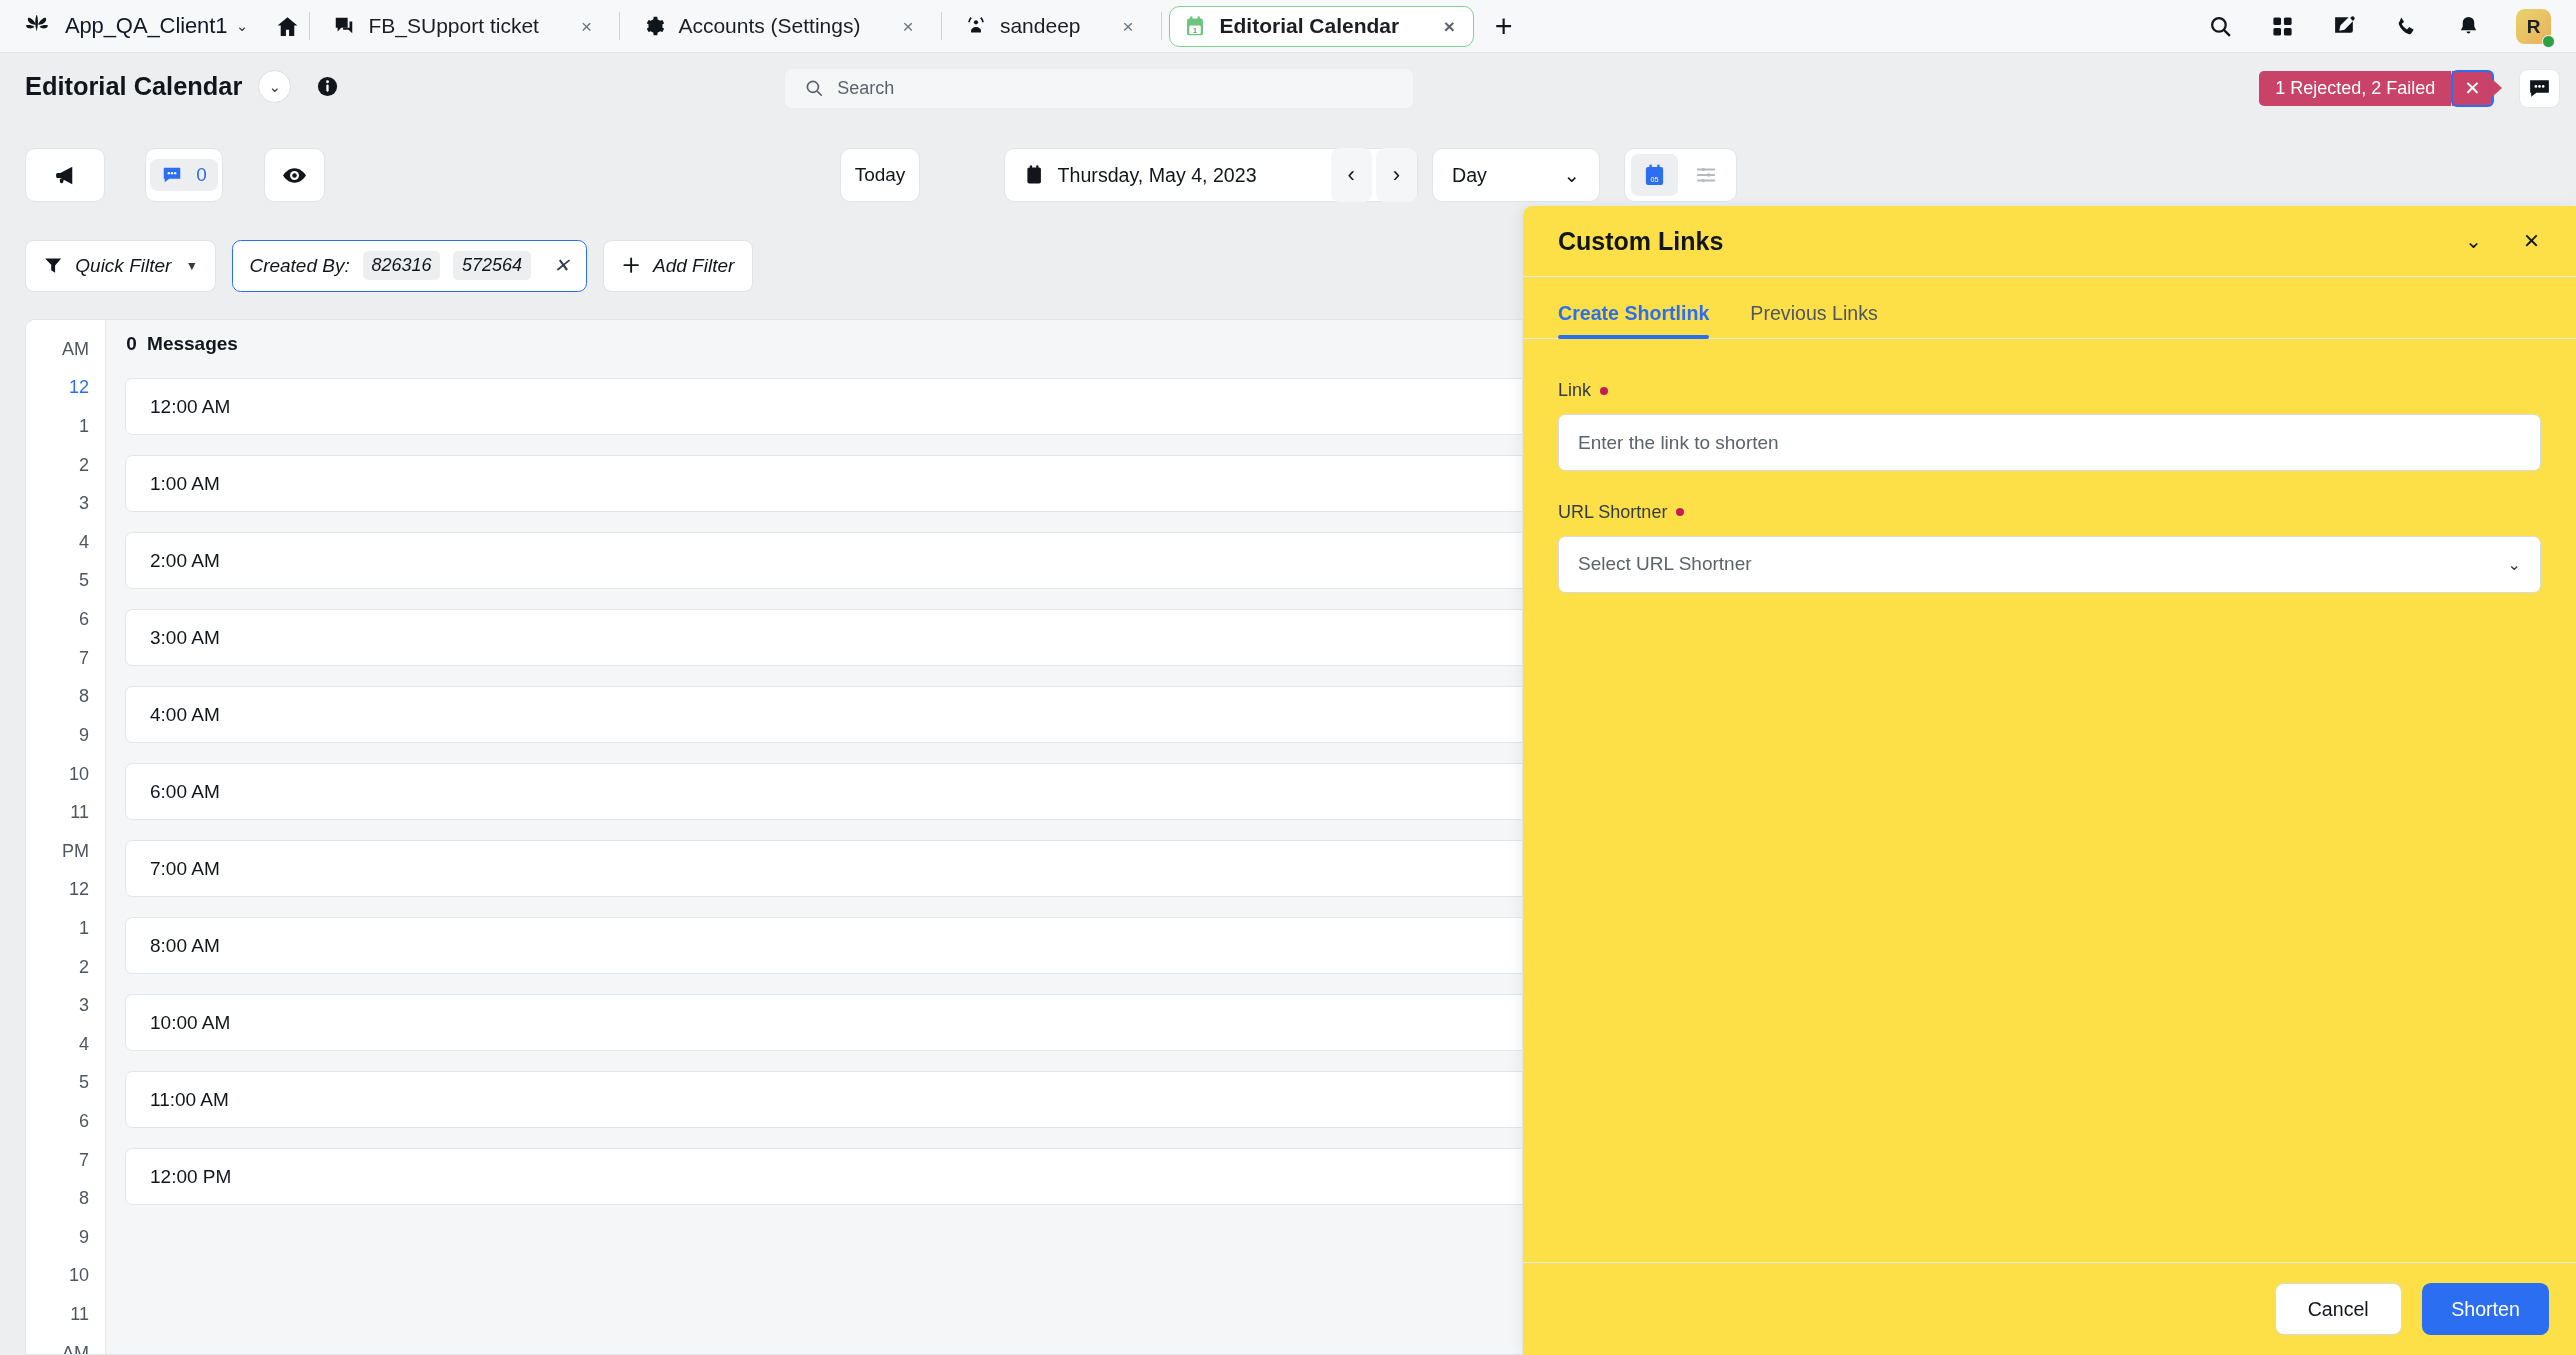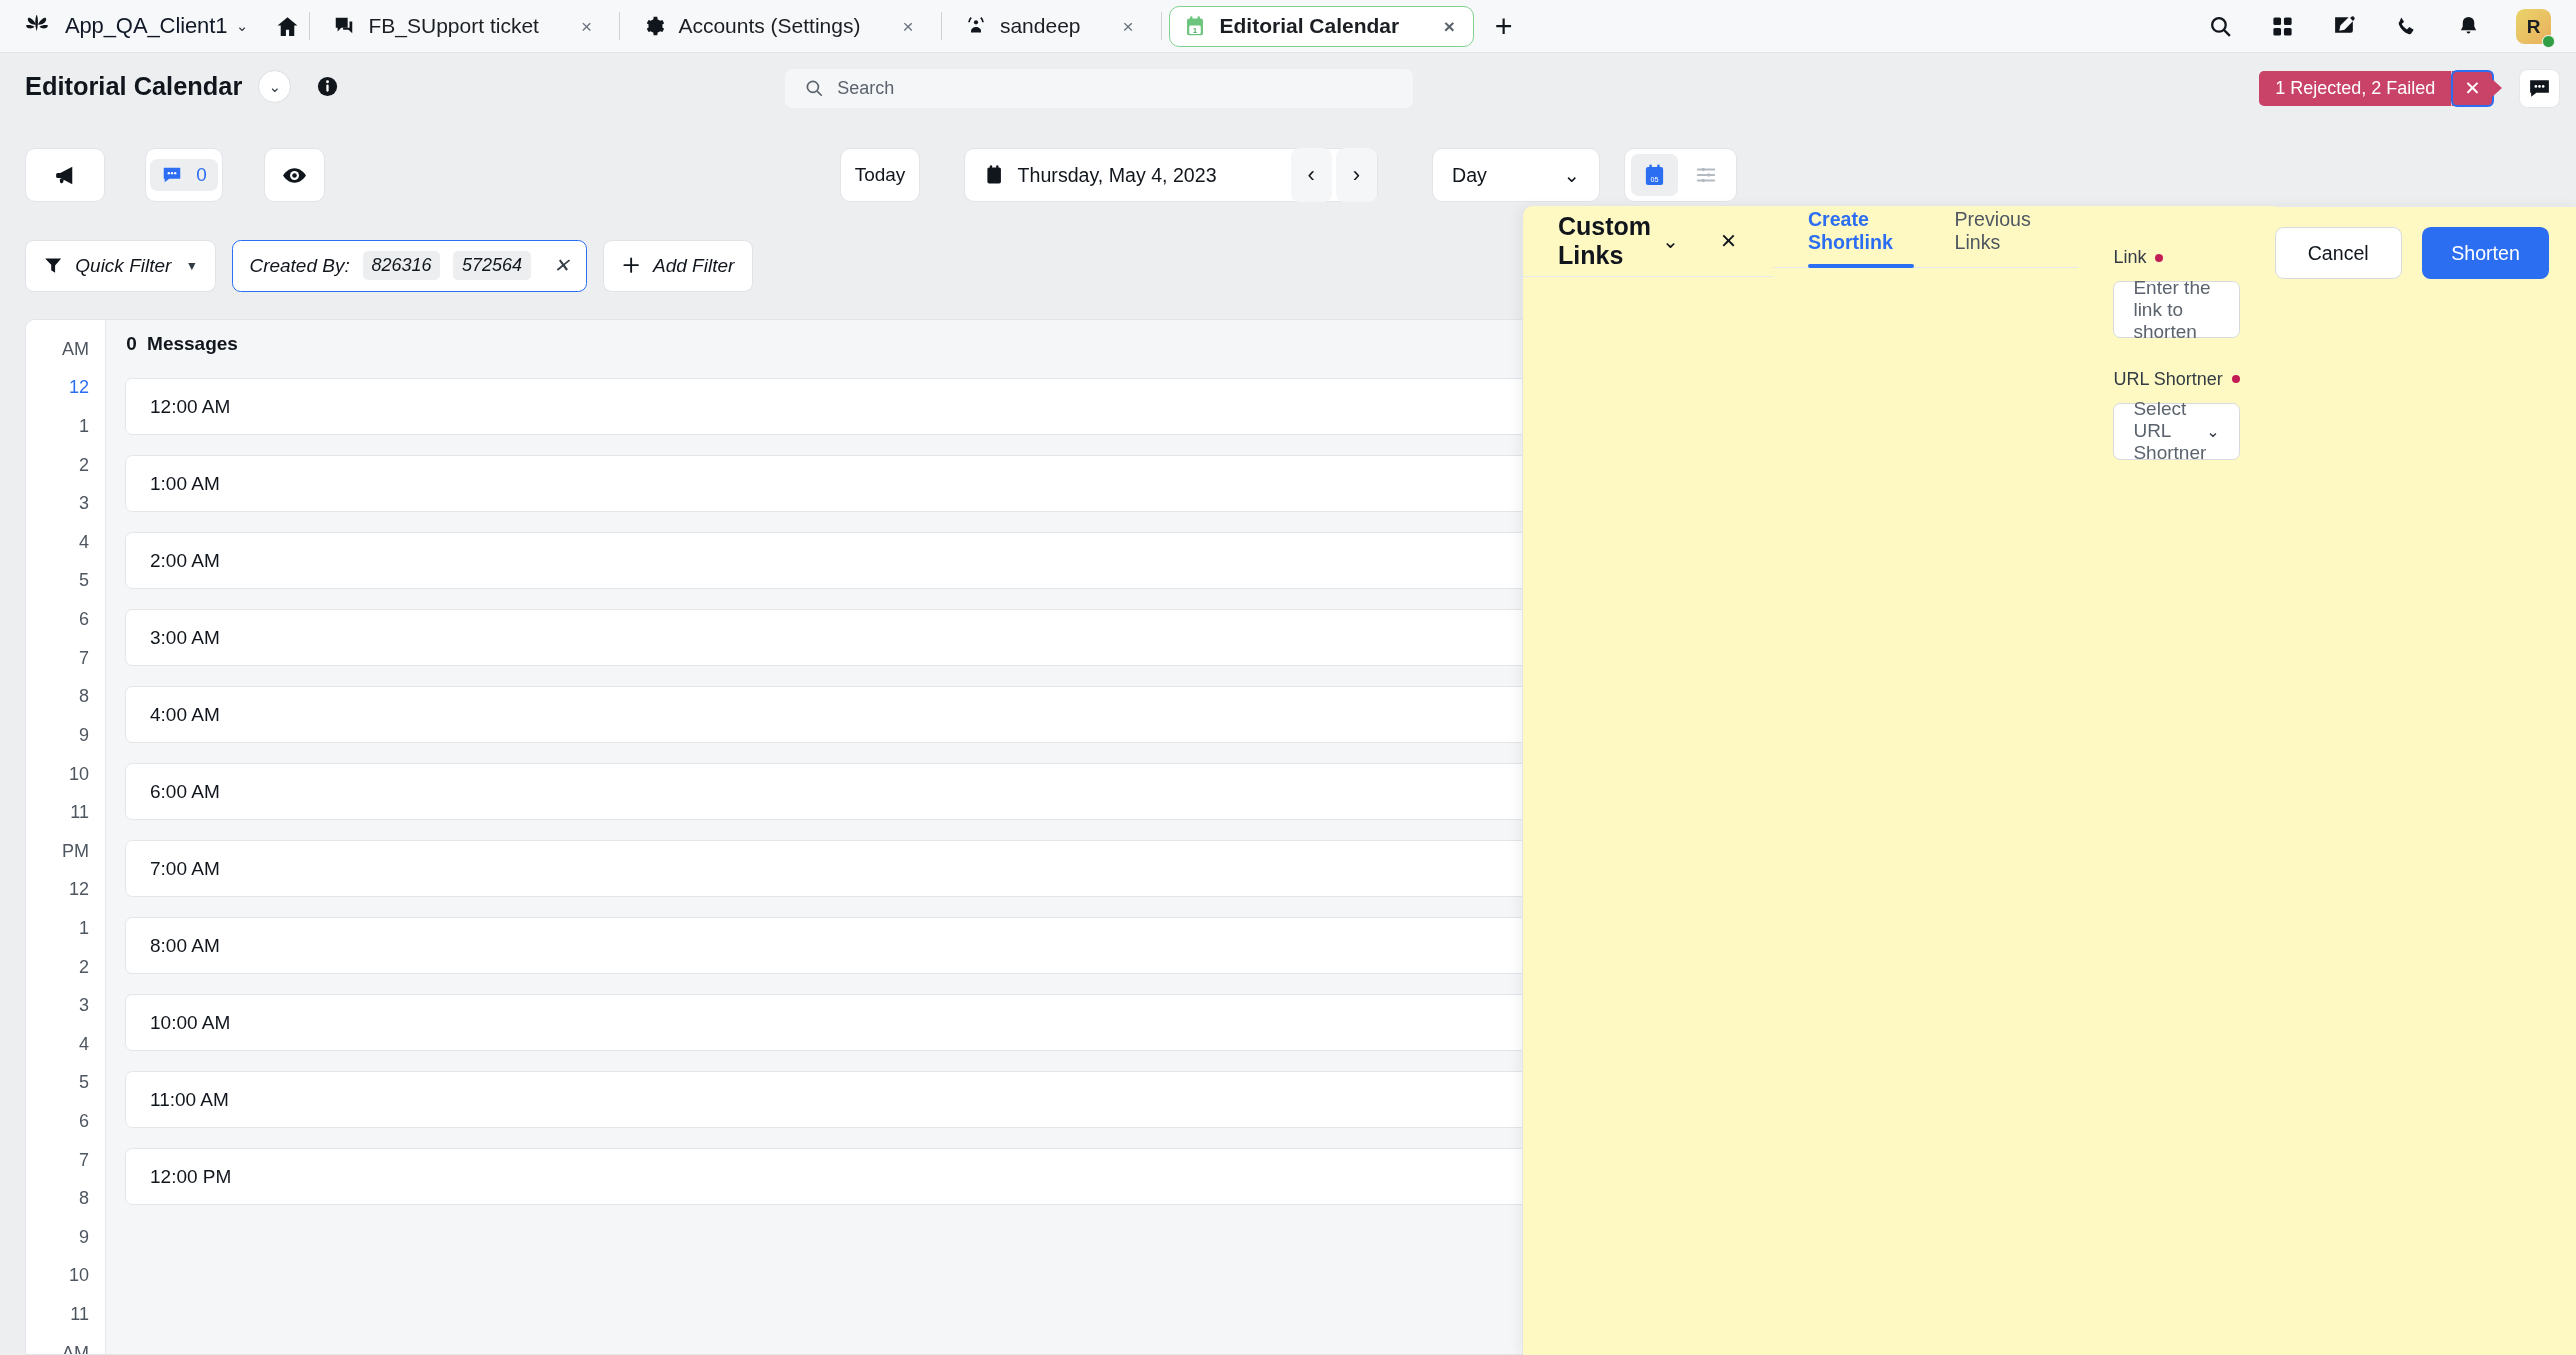--- a/index.html
+++ b/index.html
@@ -111,21 +111,21 @@
   #tb-megaphone { left: 25px; width: 80px; }
   #tb-comments  { left: 145px; width: 78px; gap: 11.6px; }
   .cmt-pill {
     display: flex; align-items: center; gap: 13px;
     background: #eceef0; border-radius: 7.3px; padding: 5.1px 11.6px;
   }
   .cmt-count { font-size: 19px; color: #2c6ef2; }
   #tb-eye { left: 264px; width: 61px; }
   #tb-today { left: 840px; width: 80px; font-size: 19px; color:#11161d; }
   .date-nav {
-    position: absolute; left: 964px; height: 54px; width: 414px;
+    position: absolute; left: 1004px; height: 54px; width: 414px;
     background: #ffffff; border: 0.7px solid #e1e4e8; border-radius: 10.2px;
     display: flex; align-items: center;
   }
   .date-nav .dico { margin-left: 19px; width: 22px; display:flex; align-items:center; }
   .date-nav .dtext { margin-left: 11.6px; font-size: 19.6px; color: #11161d; white-space: nowrap; }
   .date-nav .arrows { margin-left: auto; display: flex; height: 54px; }
   .date-nav .arrow {
     width: 41px; height: 54px; display:flex; align-items:center; justify-content:center;
     font-size: 22px; color: #11161d; background: #f5f6f8; border-radius: 8.7px;
   }
@@ -198,24 +198,24 @@
   .hour-card {
     width: 100%; height: 57px; background: #ffffff;
     border: 0.7px solid #e3e6e9; border-radius: 7.3px;
     display: flex; align-items: center; padding-left: 24px;
     font-size: 19px; color: #11161d;
   }
 
   
   .panel {
     position: absolute; top: 206px; right: 0; width: 1054px; height: 1149px;
-    background: #fef9c3; border-left: 0.7px solid #e1e4e8;
+    background: #fde047; border-left: 0.7px solid #e1e4e8;
     border-top-left-radius: 10.2px;
     box-shadow: -2.9px 0 13px rgba(16,24,40,.06);
-    display: flex; flex-direction: row;
+    display: flex; flex-direction: column;
   }
   .panel-head {
     height: 71px; display: flex; align-items: center;
     padding: 0 32px 0 35px; border-bottom: 0.7px solid #e6e9ec;
   }
   .panel-title { font-size: 25px; font-weight: bold; color: #11161d; }
   .panel-head .ctrls { margin-left: auto; display: flex; gap: 33px; align-items: center; }
   .pico { font-size: 20.3px; color: #11161d; width: 25px; text-align: center; }
   .tabs {
     height: 62px; display: flex; align-items: flex-end;

